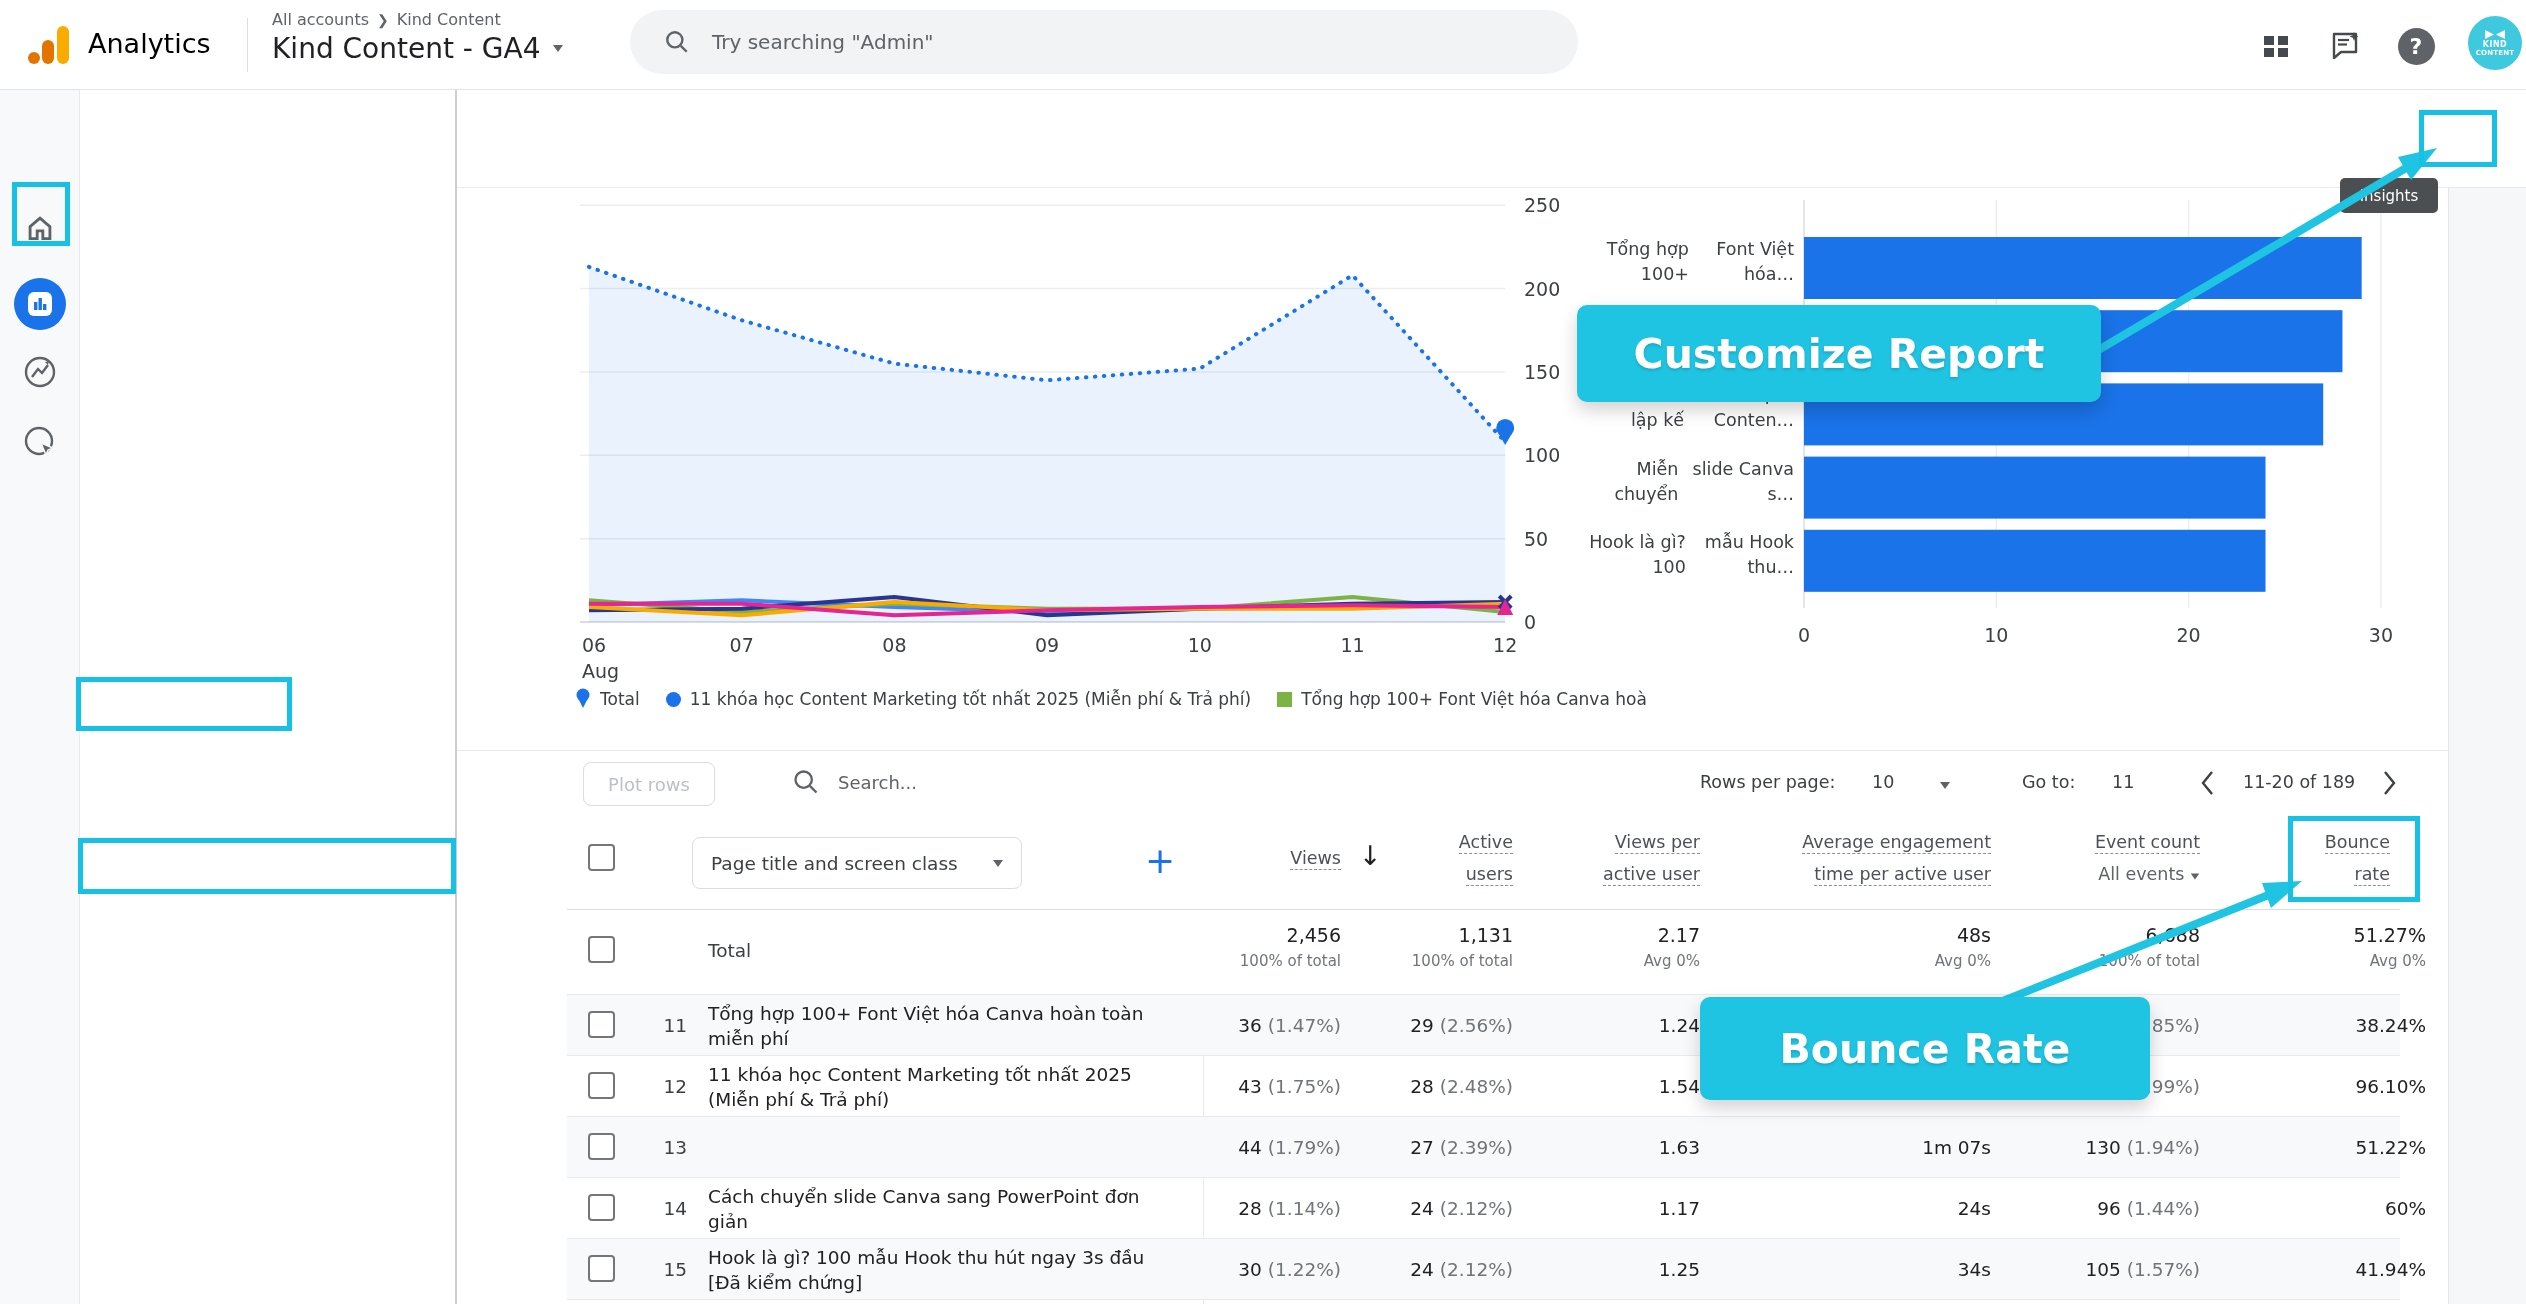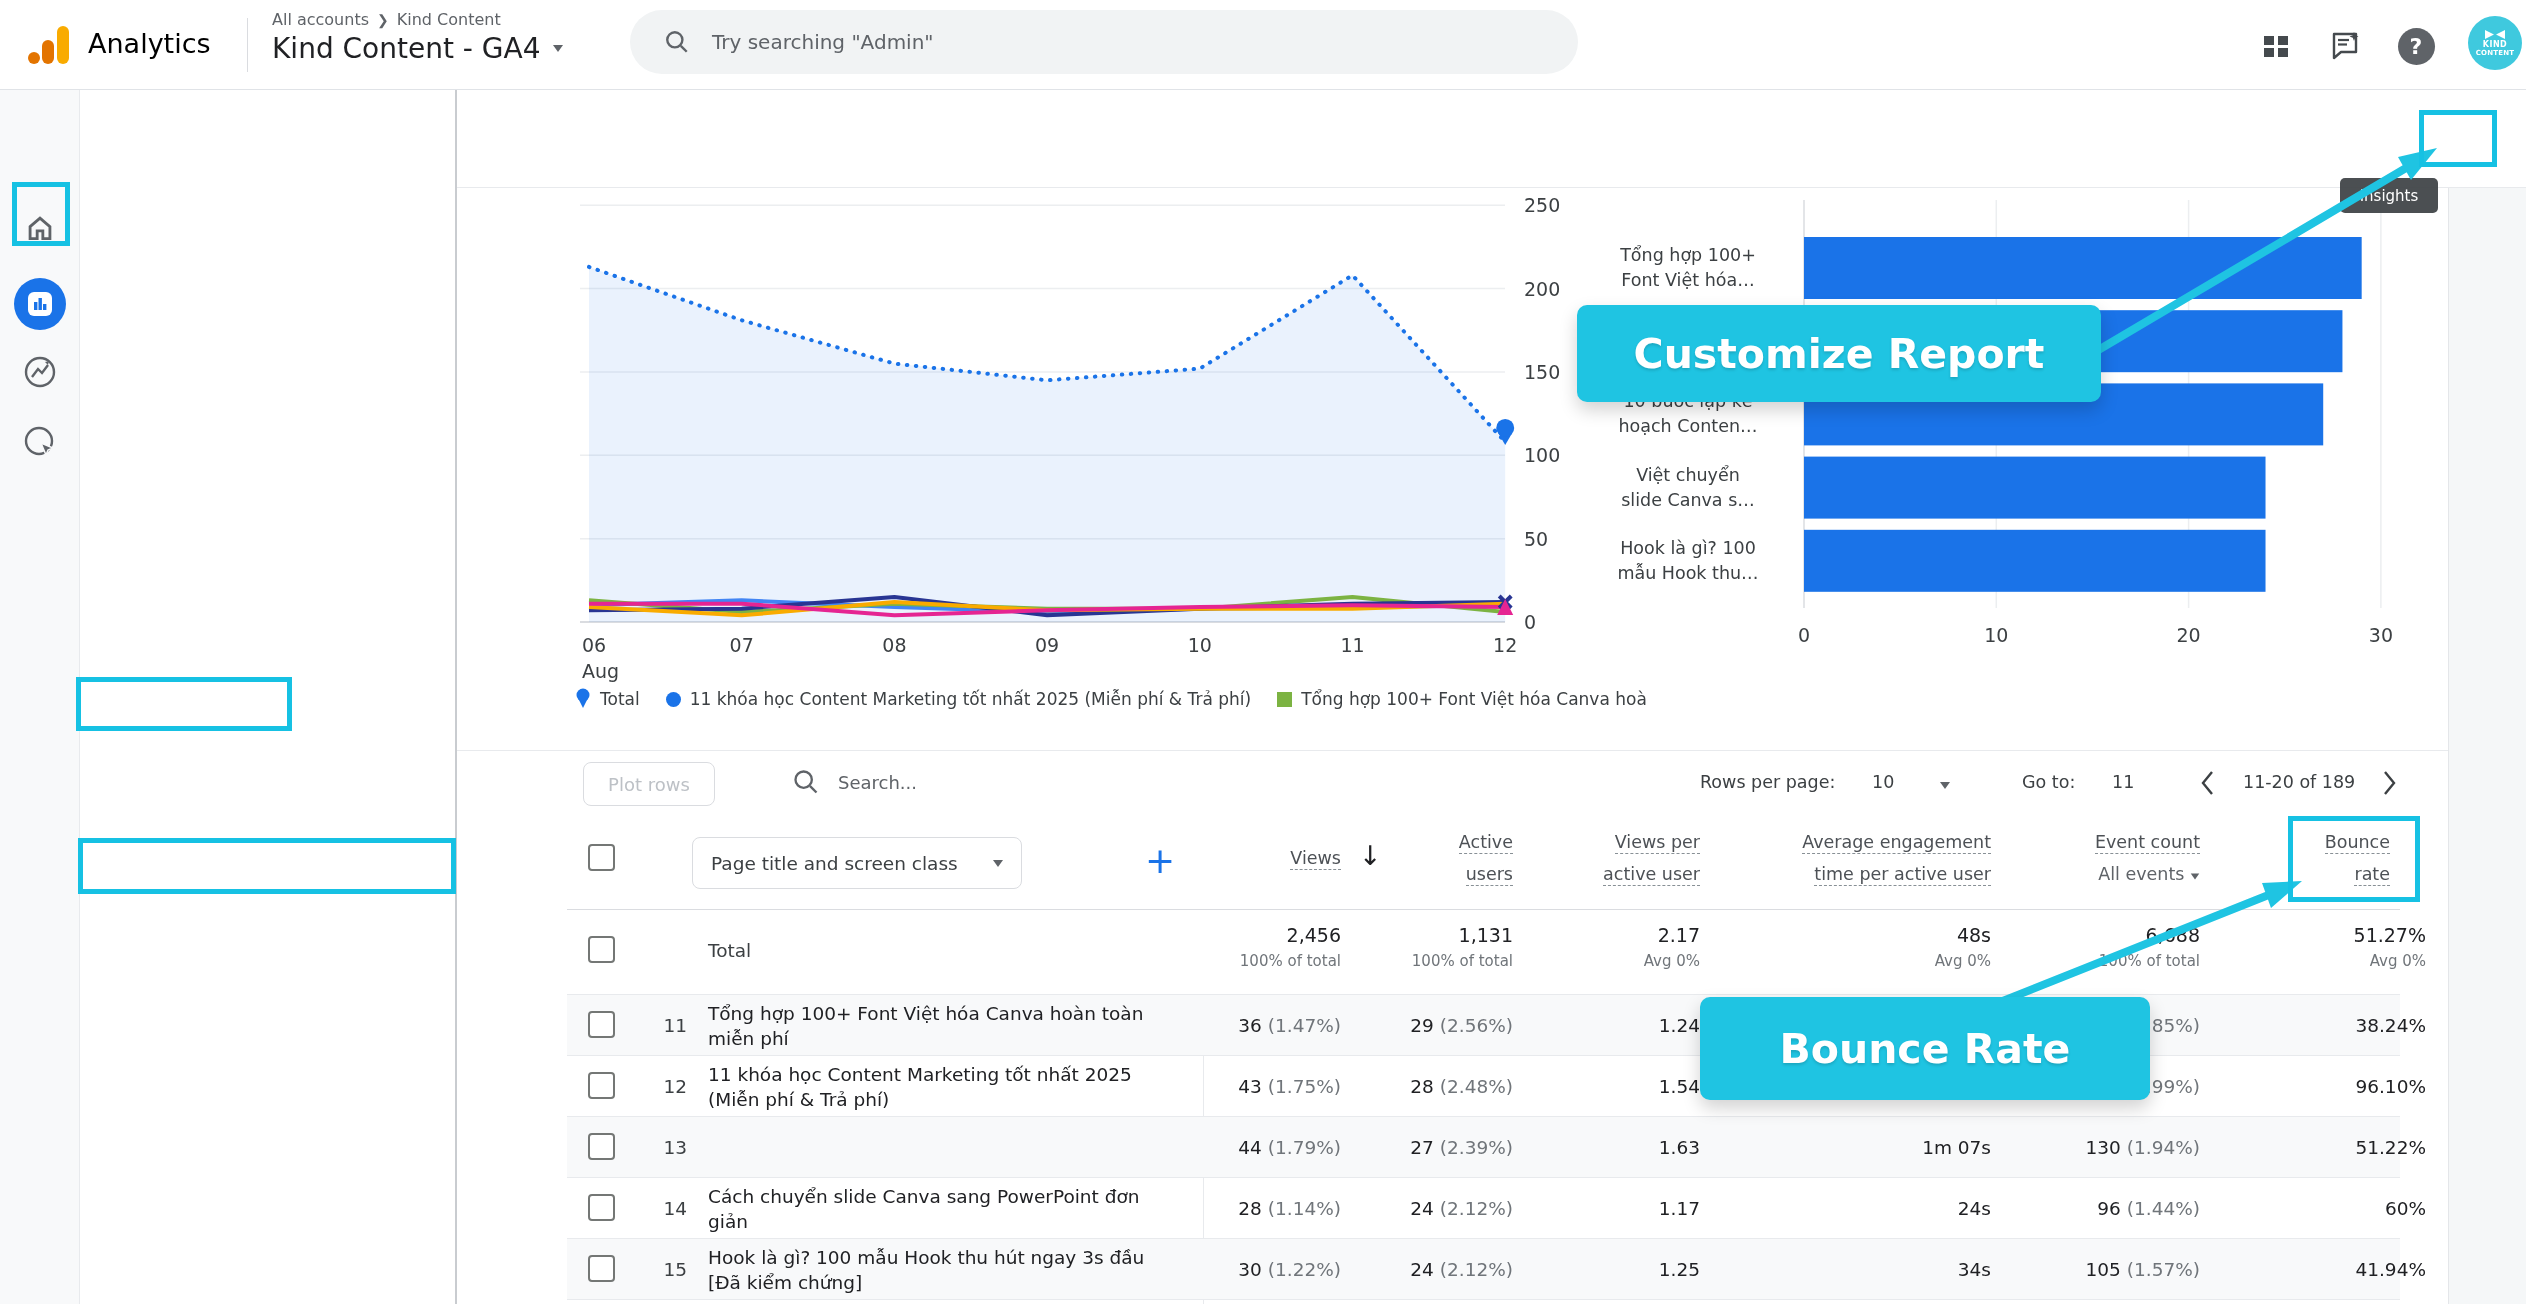--- a/index.html
+++ b/index.html
@@ -49,21 +49,21 @@
   .tb-vdiv{position:absolute;width:1px;background:#dadce0}
   .rtitle{position:absolute;left:690px;top:127px;font-size:26px;color:#3c4043}
   .check-pill{position:absolute;left:1398px;top:121px;width:84px;height:45px;border:1.5px solid #dadce0;border-radius:23px;display:flex;align-items:center;justify-content:space-between;padding:0 13px;cursor:pointer;background:#fff}
   .date-preset{position:absolute;left:1735px;top:126px;background:#f1f3f4;border-radius:6px;padding:6px 13px;font-size:17px;color:#5f6368}
   .date-range{position:absolute;left:1864px;top:131px;font-size:19px;color:#3c4043;display:flex;gap:18px;align-items:center;cursor:pointer}
   .tbicon{position:absolute;top:120px;width:42px;height:42px;display:flex;align-items:center;justify-content:center;cursor:pointer}
   .insights-circ{position:absolute;left:2362px;top:112px;width:54px;height:54px;border-radius:50%;background:#e8f0fe;display:flex;align-items:center;justify-content:center;cursor:pointer}
   .tooltip{position:absolute;left:2340px;top:178px;width:98px;height:35px;background:rgba(60,64,67,.92);border-radius:5px;color:#fff;font-size:15px;display:flex;align-items:center;justify-content:center;z-index:30}
 
   
-  .bar-label{position:absolute;width:212px;text-align:center;font-size:17.5px;line-height:25px;color:#3c4043;display:flex;flex-direction:column;justify-content:center;height:62px}
+  .bar-label{position:absolute;width:212px;text-align:right;font-size:17.5px;line-height:25px;color:#3c4043;display:flex;flex-direction:row;justify-content:center;height:62px}
   .legend{position:absolute;left:575px;top:682px;width:1215px;height:34px;display:flex;align-items:center;gap:26px;white-space:nowrap;overflow:hidden;font-size:17px;color:#3c4043}
   .leg-item{display:flex;align-items:center;gap:9px}
   .leg-sq{width:15px;height:15px;background:#7cb342;flex:none}
   .leg-dot{width:15px;height:15px;border-radius:50%;background:#1a73e8;flex:none}
 
   
   .controls{position:absolute;left:457px;top:750px;width:1991px;height:68px;border-top:1px solid #e8eaed;background:#fff}
   .plot-rows{position:absolute;left:583px;top:762px;width:132px;height:44px;border:1.5px solid #dadce0;border-radius:8px;color:#bdc1c6;font-size:18px;display:flex;align-items:center;justify-content:center;background:#fff}
   .ctext{font-size:17.5px;color:#3c4043}
   .cgray{font-size:18px;color:#5f6368}
@@ -399,21 +399,21 @@
     </div>
   <div class="bar-label" style="left:1582px;top:310px">
       <span></span>
       <span></span>
     </div>
   <div class="bar-label" style="left:1582px;top:383px">
       <span>10 bước lập kế</span>
       <span>hoạch Conten…</span>
     </div>
   <div class="bar-label" style="left:1582px;top:457px">
-      <span>Việt chuyển</span>
+      <span>Miễn chuyển</span>
       <span>slide Canva s…</span>
     </div>
   <div class="bar-label" style="left:1582px;top:530px">
       <span>Hook là gì? 100</span>
       <span>mẫu Hook thu…</span>
     </div>
 
   <div class="legend">
     <div class="leg-item">
       <svg width="16" height="22" viewBox="0 0 16 22">

